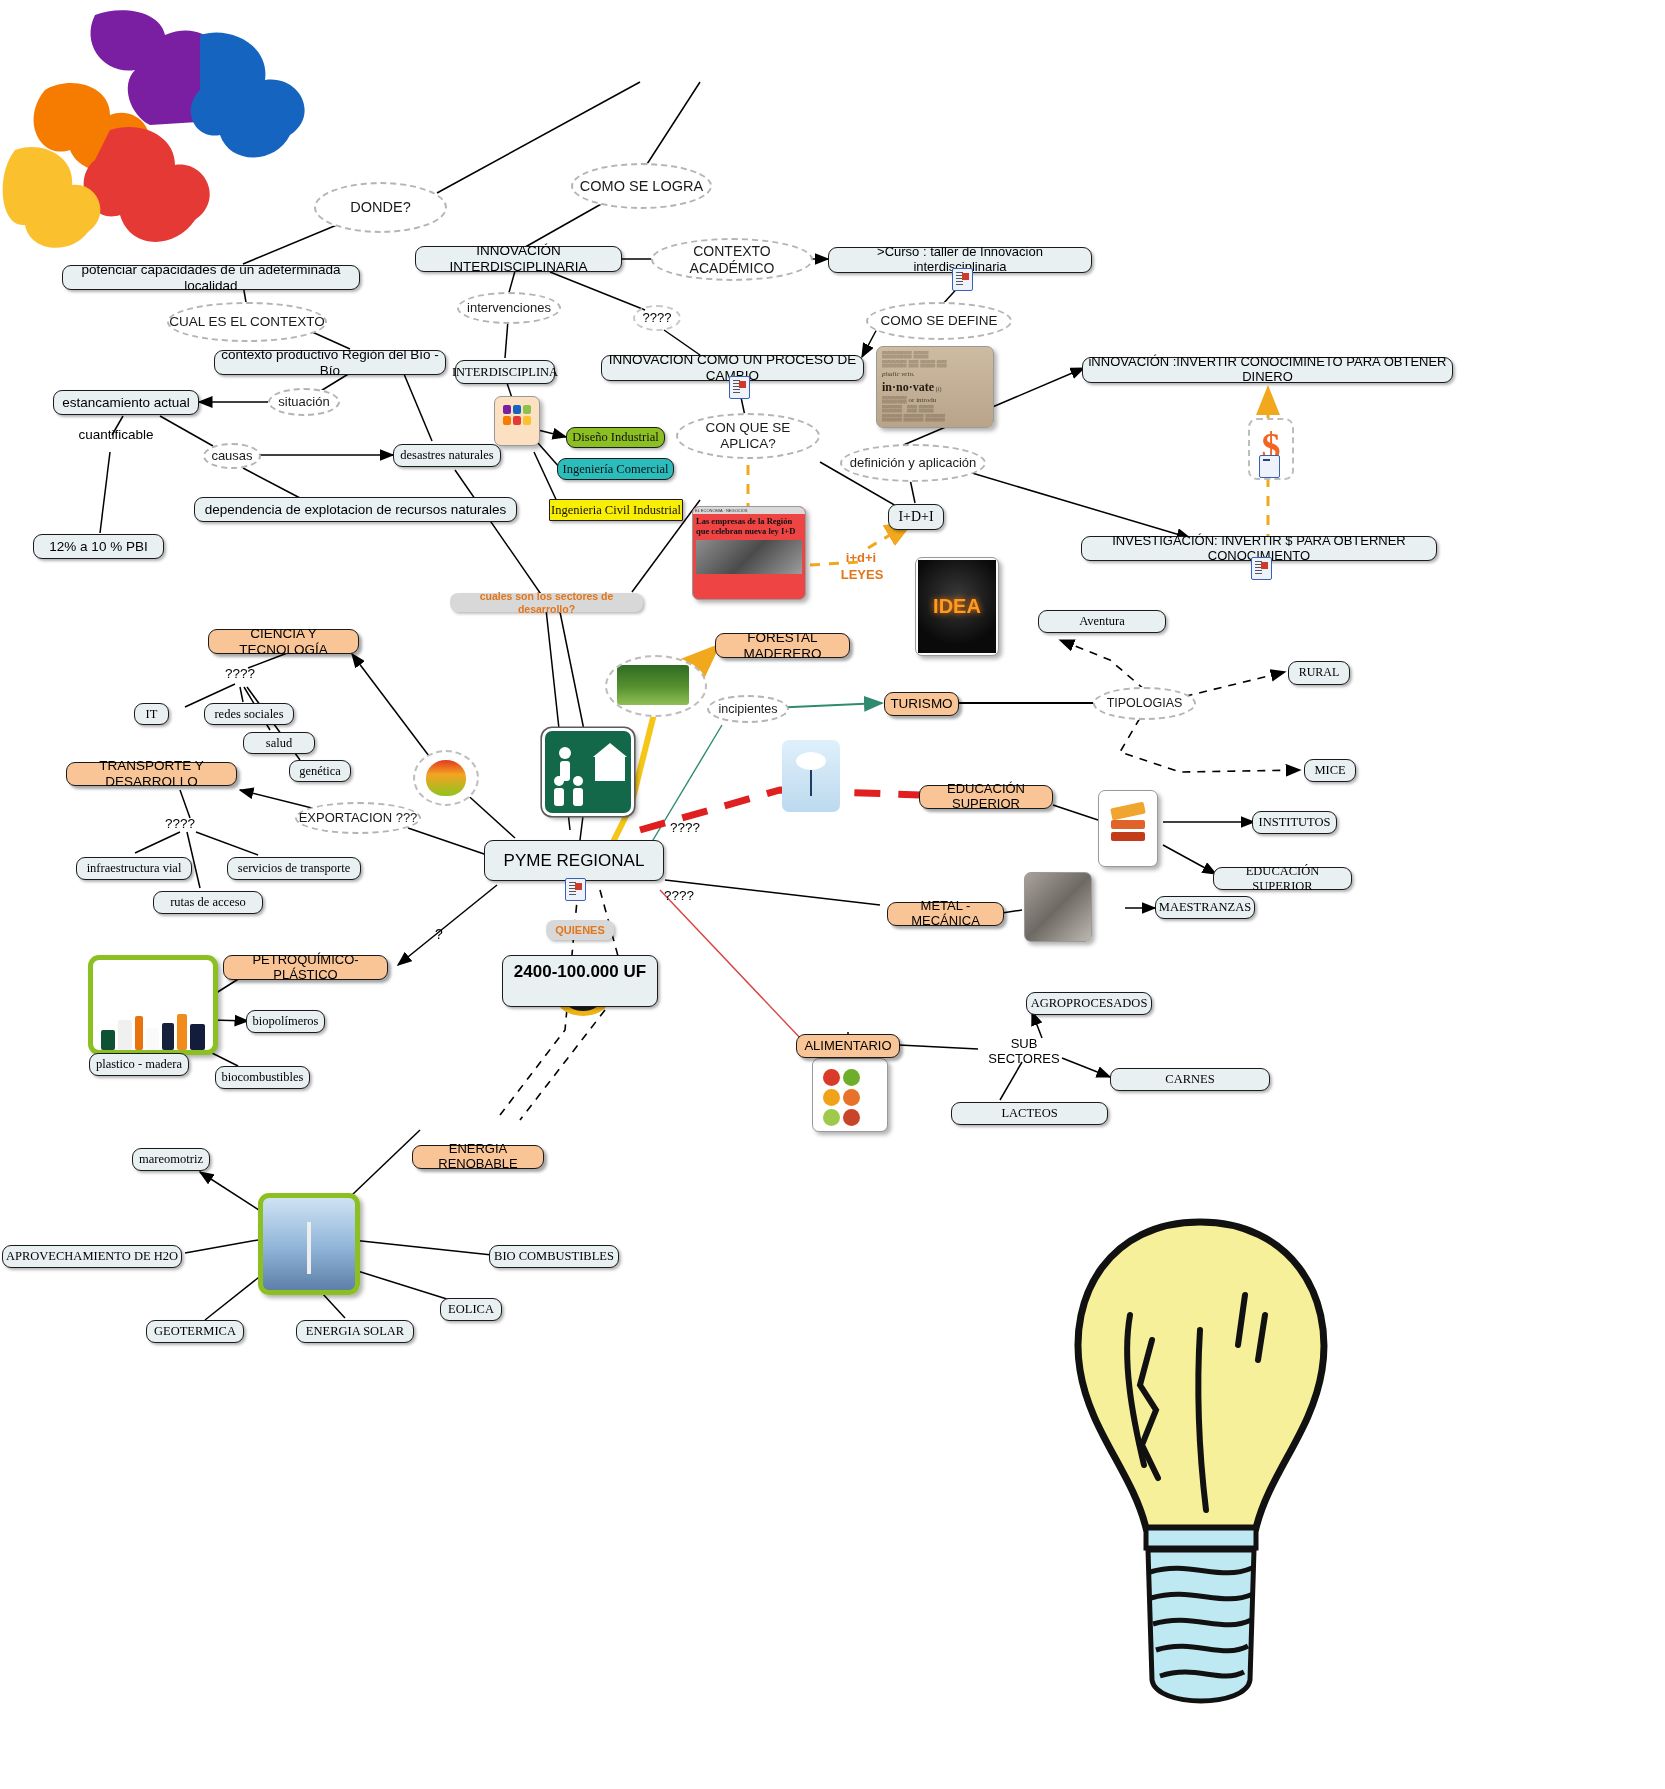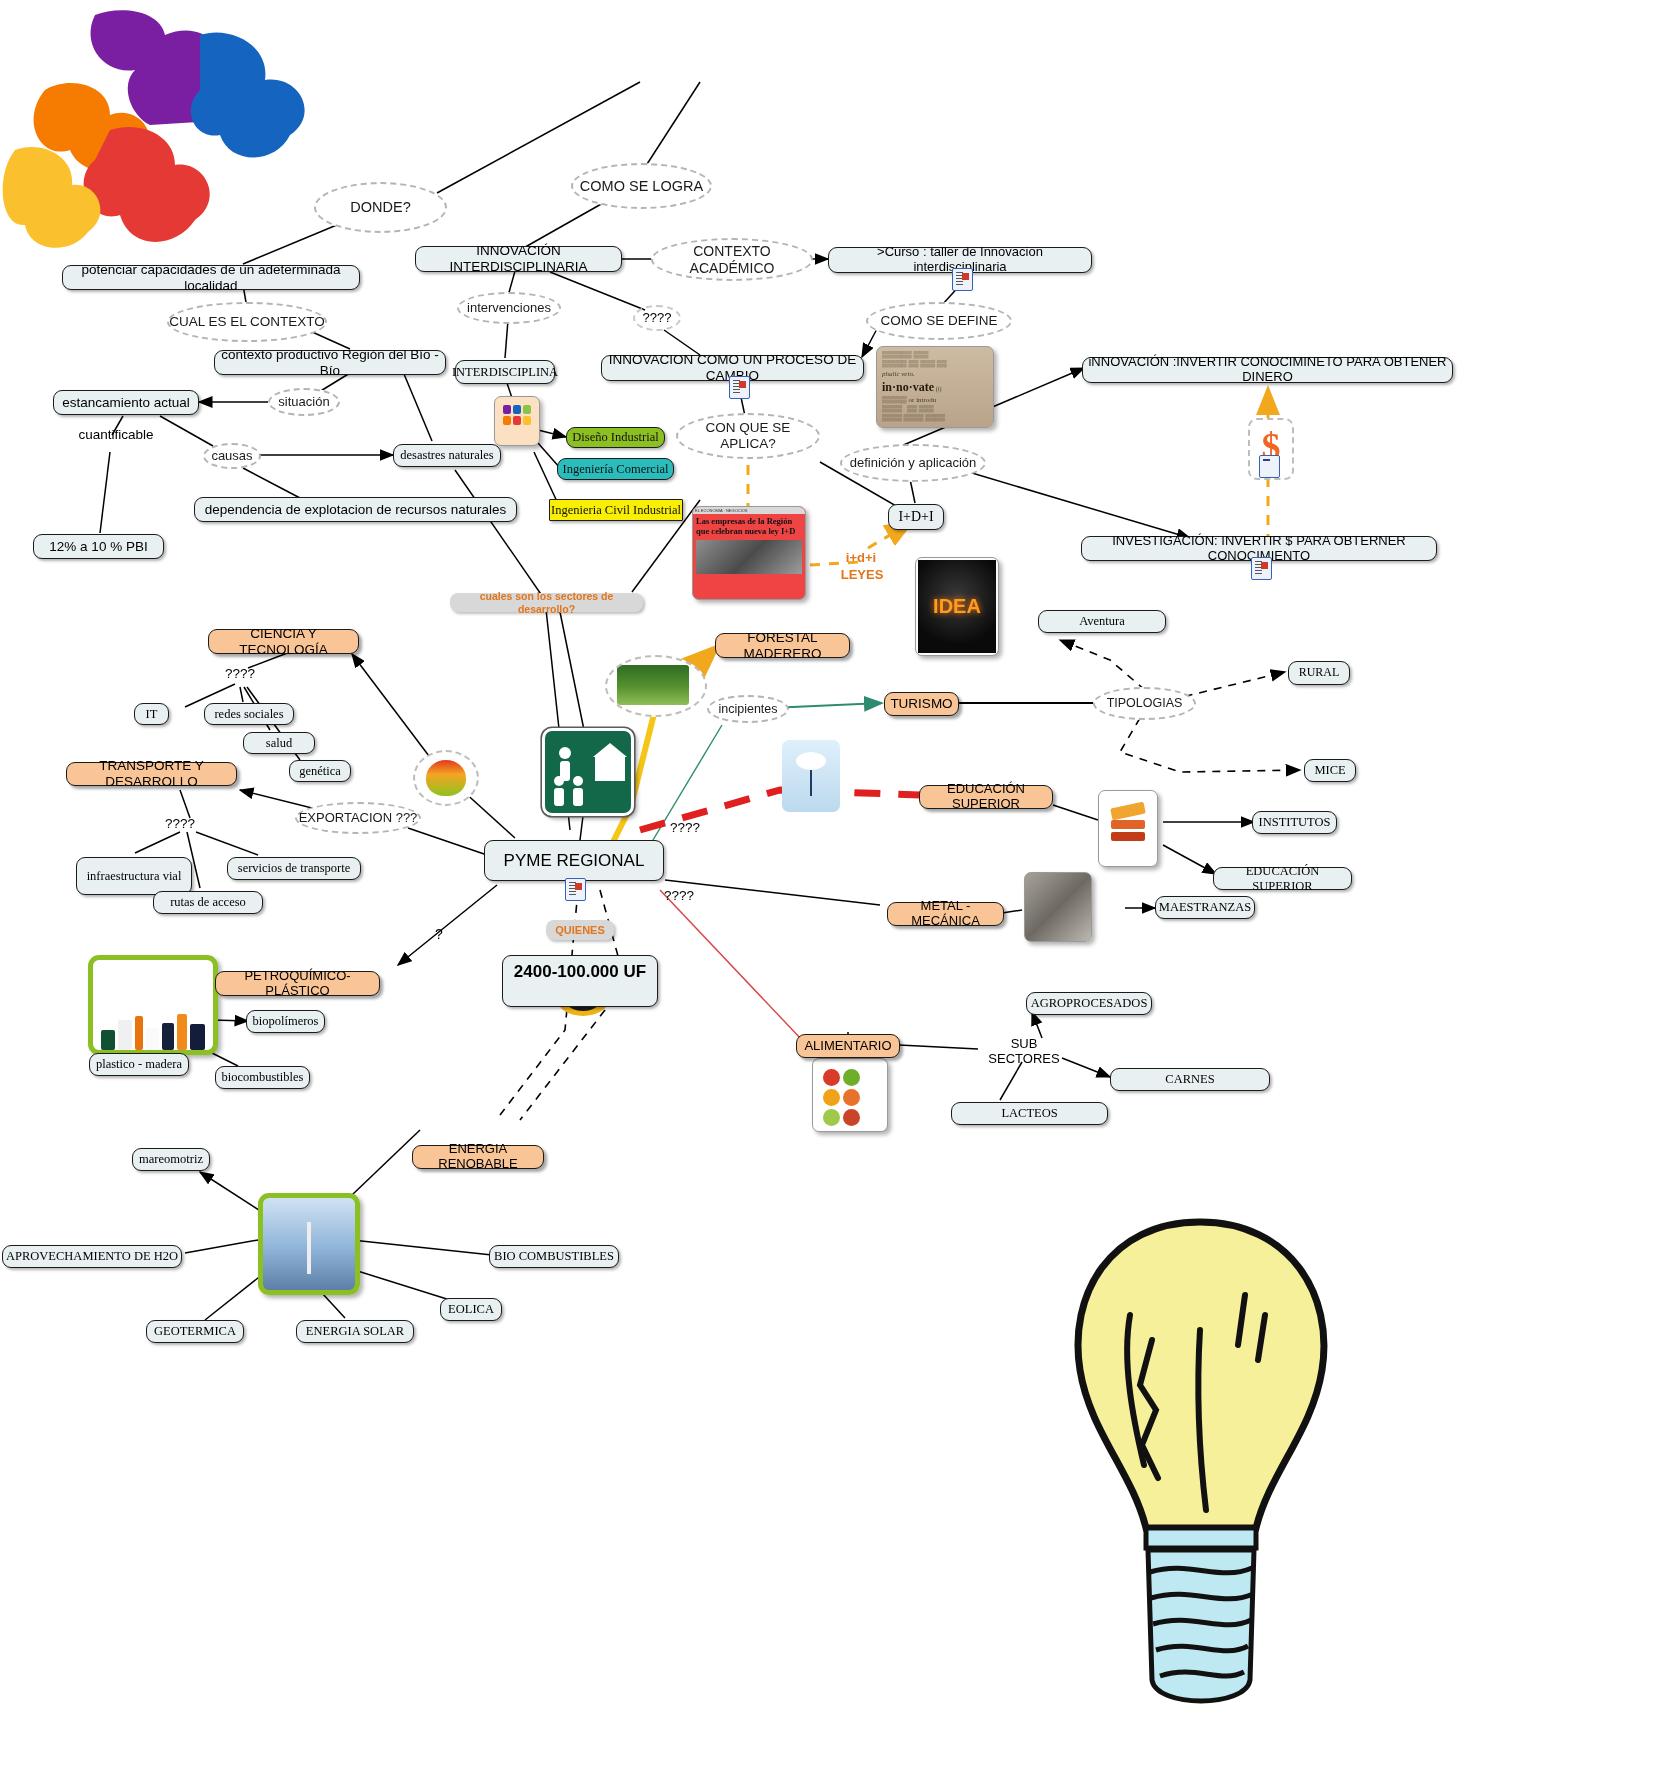--- a/index.html
+++ b/index.html
@@ -514,21 +514,21 @@
   <div class="node box serif" style="left:1304px;top:759px;width:52px;height:23px;font-size:12.5px;">MICE</div>
 
   <div class="node plain" style="left:160px;top:815px;width:40px;height:18px;font-size:13.5px;">????</div>
 
   <div class="node ell" style="left:295px;top:802px;width:126px;height:32px;font-size:13px;">EXPORTACION ???</div>
 
   <div class="node orange" style="left:919px;top:785px;width:134px;height:24px;font-size:13px;">EDUCACIÓN SUPERIOR</div>
 
   <div class="node box serif" style="left:1252px;top:811px;width:85px;height:23px;font-size:12.5px;">INSTITUTOS</div>
 
-  <div class="node box serif" style="left:76px;top:857px;width:116px;height:38px;font-size:12.5px;">infraestructura vial</div>
+  <div class="node box serif" style="left:76px;top:857px;width:116px;height:23px;font-size:12.5px;">infraestructura vial</div>
 
   <div class="node box serif" style="left:227px;top:857px;width:134px;height:23px;font-size:12.5px;">servicios de transporte</div>
 
   <div class="node box sans" style="left:484px;top:840px;width:180px;height:41px;font-size:17px;">PYME REGIONAL</div>
   <div class="resicon" style="left:565px;top:878px;"></div>
 
   <div class="node plain" style="left:665px;top:819px;width:40px;height:18px;font-size:13.5px;">????</div>
 
   <div class="node box serif" style="left:1213px;top:867px;width:139px;height:23px;font-size:12.5px;">EDUCACIÓN SUPERIOR</div>
 
@@ -537,21 +537,21 @@
   <div class="node plain" style="left:659px;top:887px;width:40px;height:18px;font-size:13.5px;">????</div>
 
   <div class="node orange" style="left:887px;top:902px;width:117px;height:24px;font-size:13px;">METAL - MECÁNICA</div>
 
   <div class="node box serif" style="left:1155px;top:896px;width:100px;height:23px;font-size:12.5px;">MAESTRANZAS</div>
 
   <div class="node plain" style="left:430px;top:925px;width:18px;height:18px;font-size:14px;">?</div>
 
   <div class="node greyph" style="left:546px;top:920px;width:68px;height:20px;font-size:11px;">QUIENES</div>
 
-  <div class="node orange" style="left:215px;top:955px;width:165px;height:25px;font-size:13px;margin-top:16px;">PETROQUÍMICO-PLÁSTICO</div>
+  <div class="node orange" style="left:223px;top:955px;width:165px;height:25px;font-size:13px;">PETROQUÍMICO-PLÁSTICO</div>
 
   <div class="node box sans" style="left:502px;top:955px;width:156px;height:52px;font-size:17px;font-weight:bold;
               align-items:flex-start;padding-top:6px;">
     <span>2400-100.000 UF</span>
   </div>
 
   <div class="node box serif" style="left:1026px;top:992px;width:126px;height:23px;font-size:12.5px;">AGROPROCESADOS</div>
 
   <div class="node box serif" style="left:246px;top:1010px;width:79px;height:23px;font-size:12.5px;">biopolímeros</div>
 

